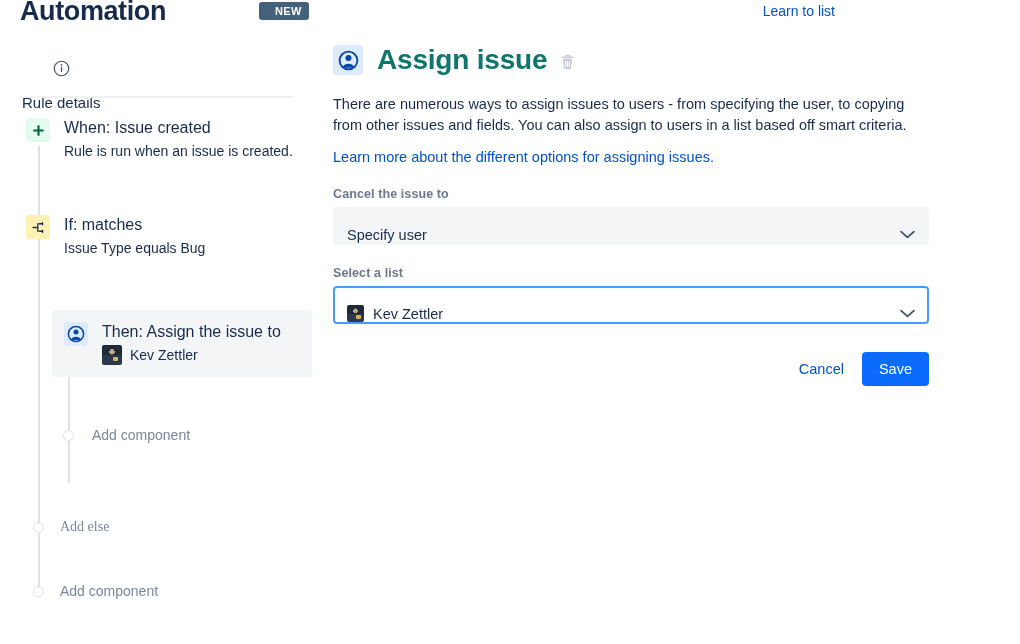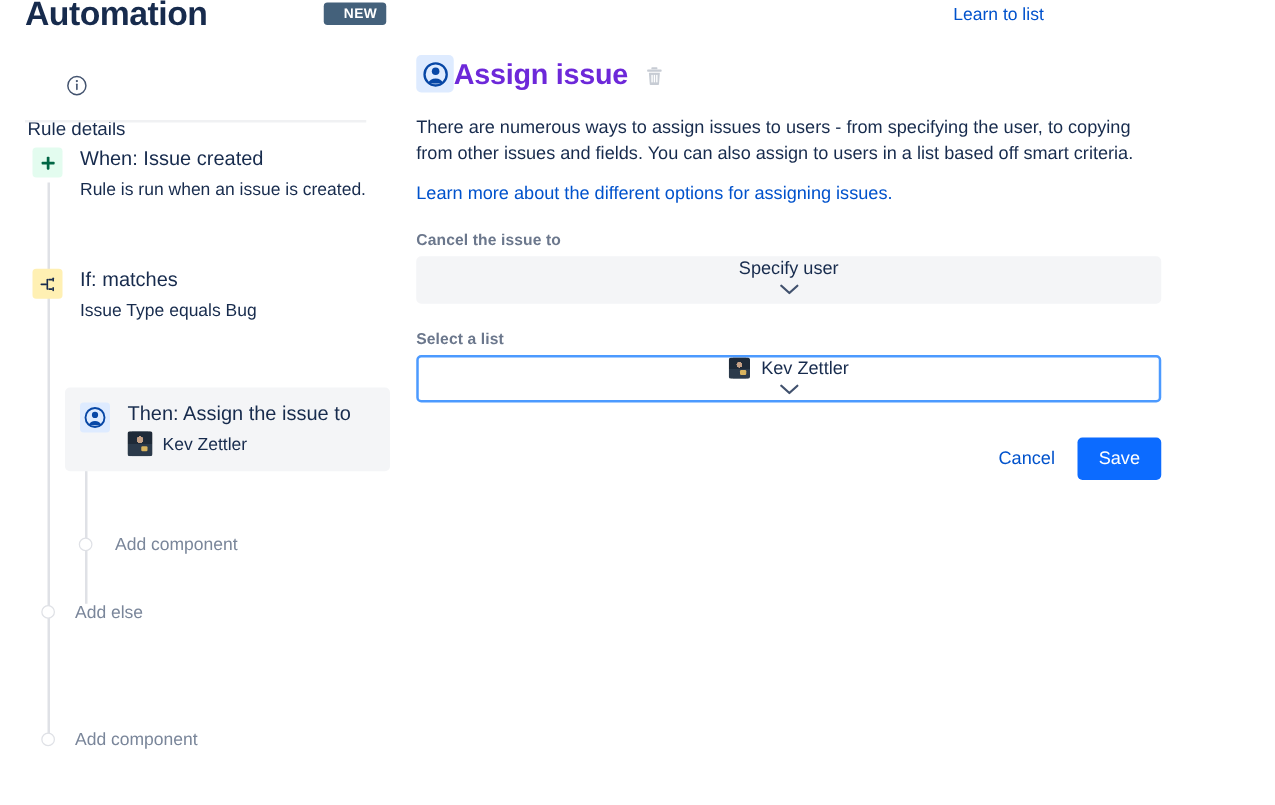--- a/index.html
+++ b/index.html
@@ -93,35 +93,35 @@
   .avatar.xs { width: 17px; height: 17px; }
 
   
   .add-item { position: absolute; display: flex; align-items: center; }
   .dot {
     width: 11px; height: 11px; border-radius: 50%;
     border: 1.6px solid #DFE1E6; background: #ffffff; flex: none;
   }
   .add-label { font-size: 14px; color: #7A869A; margin-left: 16px; }
   .add-item.c1 { left: 63px; top: 379px; }
-  .add-item.c2 { left: 33px; top: 433px; }
+  .add-item.c2 { left: 33px; top: 471px; font-family: Liberation Serif, serif; }
   .add-item.c3 { left: 33px; top: 535px; }
   .add-item.c1 .add-label { margin-left: 18px; }
 
   
   .detail { position: absolute; left: 333px; top: 44px; width: 660px; }
 
   .detail-head { display: flex; align-items: center; }
   .detail-icon {
     width: 30px; height: 30px; border-radius: 4px; background: #DEEBFF;
     display: flex; align-items: center; justify-content: center; flex: none;
   }
   .detail-title {
-    font-size: 23px; font-weight: bold; color: #6d28d9;
-    margin-left: 0; letter-spacing: -0.2px;
+    font-size: 28px; font-weight: bold; color: #0f766e;
+    margin-left: 14px; letter-spacing: -0.2px;
   }
   .trash-btn {
     margin-left: 13px; margin-top: 3px; cursor: pointer;
     display: flex; align-items: center;
   }
 
   .detail-desc {
     margin-top: 18px; font-size: 14.5px; line-height: 21px;
     color: #172B4D; width: 584px;
   }
@@ -129,22 +129,22 @@
     display: inline-block; margin-top: 13px;
     font-size: 14.5px; color: #0052CC; cursor: pointer;
   }
 
   .field-label {
     margin-top: 21px; font-size: 12.5px; font-weight: bold;
     color: #6B778C; letter-spacing: 0.1px;
   }
   .select {
     margin-top: 6px; height: 38px; width: 596px;
-    border-radius: 4px; display: flex; align-items: center;
-    padding: 0 12px 0 12px; cursor: pointer; flex-direction: column;
+    border-radius: 4px; display: flex; align-items: flex-end;
+    padding: 0 12px 0 12px; cursor: pointer;
   }
   .select.filled { background: #F4F5F7; border: 2px solid #F4F5F7; }
   .select.focused { background: #ffffff; border: 2px solid #4C9AFF; }
   .select-value {
     font-size: 14.5px; color: #172B4D; flex: 1;
     display: flex; align-items: center; gap: 9px;
   }
 
   .actions {
     margin-top: 28px; width: 596px;

